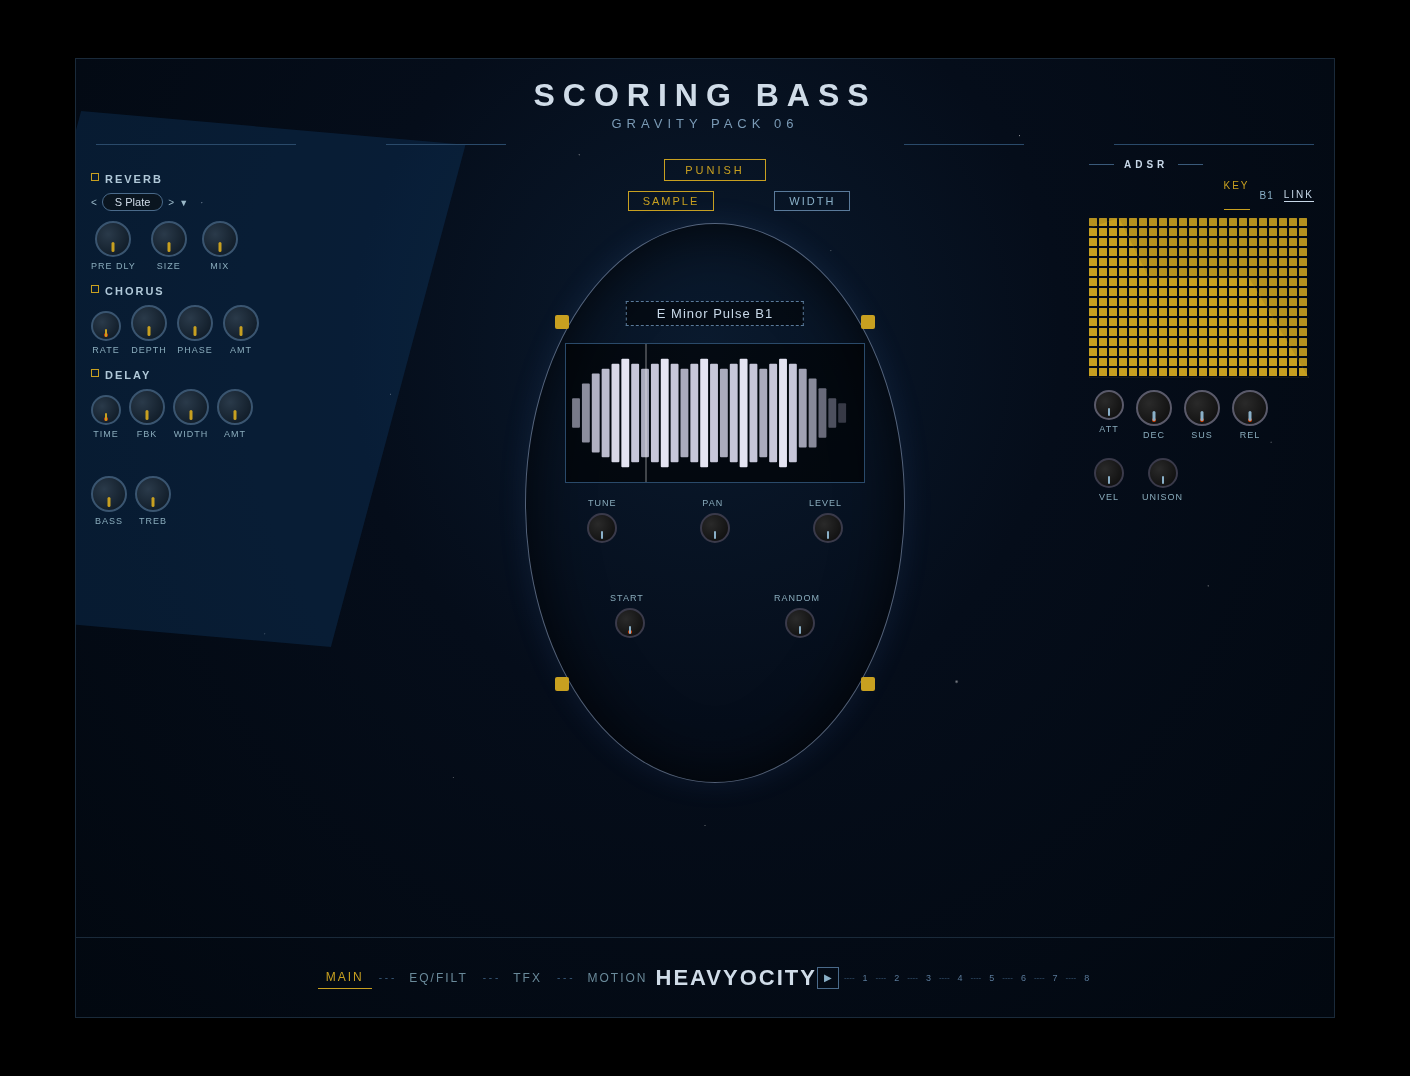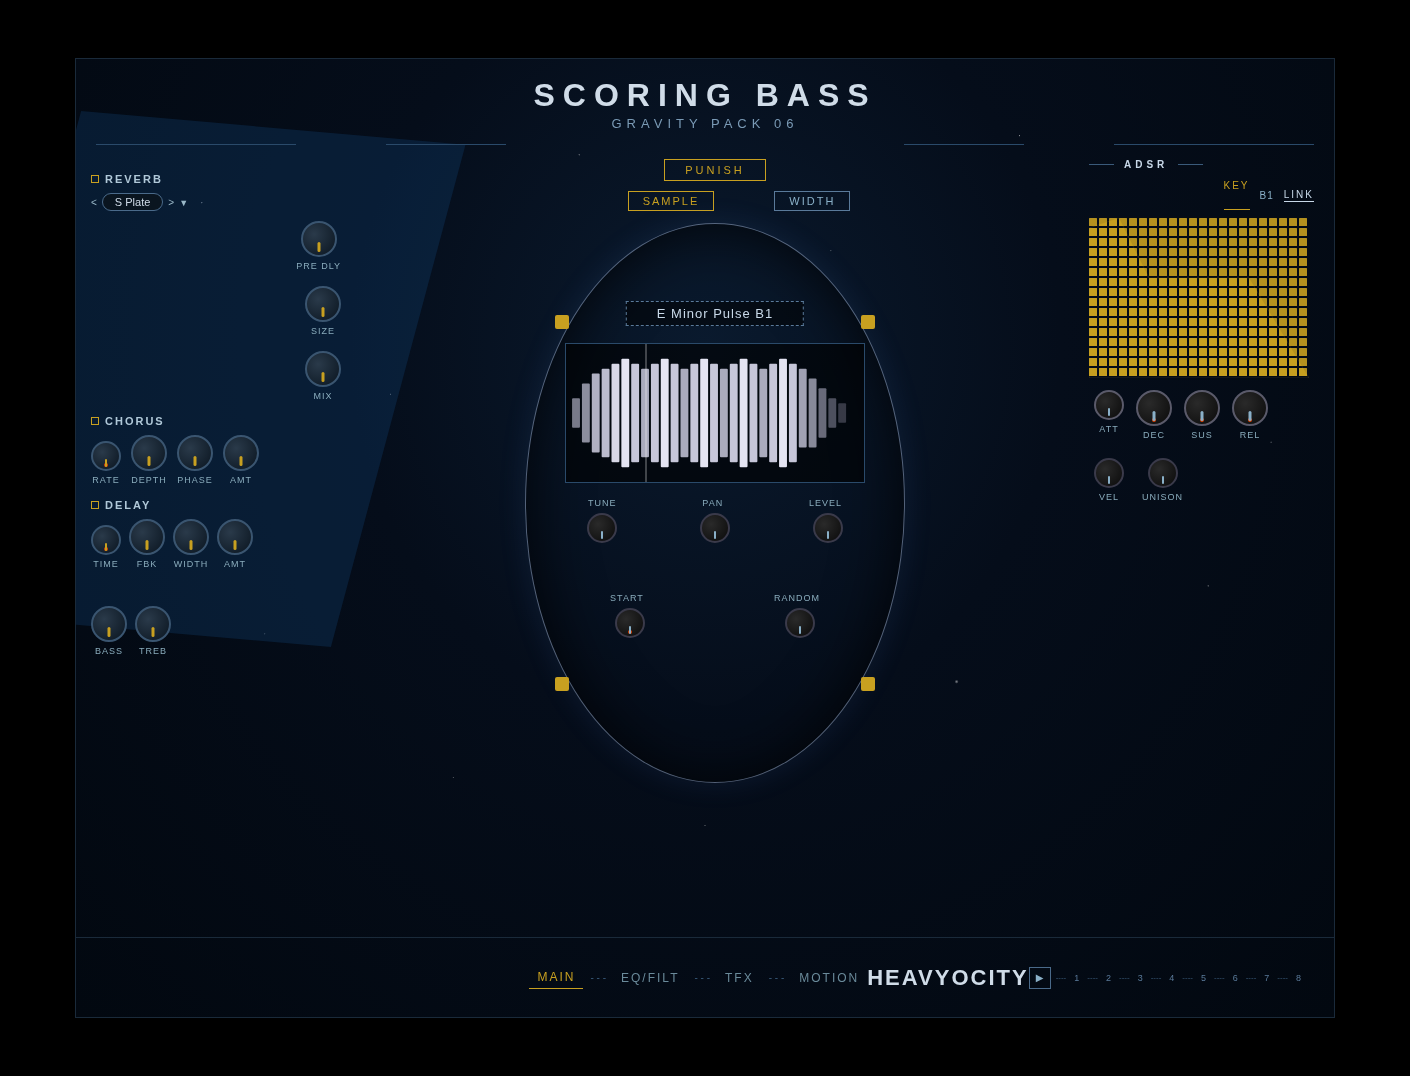--- a/index.html
+++ b/index.html
@@ -94,21 +94,20 @@
     
     .left-panel {
       width: 280px;
       padding: 10px 15px;
       position: relative;
     }
 
     
     .section-header {
       display: flex;
-      align-items: center;
       gap: 6px;
       margin-bottom: 8px;
       margin-top: 14px;
     }
     .section-checkbox {
       width: 8px;
       height: 8px;
       border: 1px solid #c8a020;
       display: inline-block;
     }
@@ -328,21 +327,21 @@
 
     
     .bottom-nav {
       position: absolute;
       bottom: 0;
       left: 0;
       right: 0;
       height: 80px;
       display: flex;
       align-items: center;
-      justify-content: flex-end;
+      justify-content: center;
       padding: 0 30px;
       border-top: 1px solid #1a2a3a;
     }
 
     .nav-tabs {
       display: flex;
       gap: 5px;
       align-items: center;
     }
     .nav-tab {
@@ -469,21 +468,20 @@
       bottom: 2px;
       left: 50%;
       transform: translateX(-50%);
     }
 
     .reverb-row {
       display: flex;
       align-items: flex-end;
       gap: 15px;
       margin-top: 5px;
-      flex-direction: column;
     }
 
     .chorus-row {
       display: flex;
       align-items: flex-end;
       gap: 10px;
       margin-top: 5px;
     }
 
     .delay-row {

